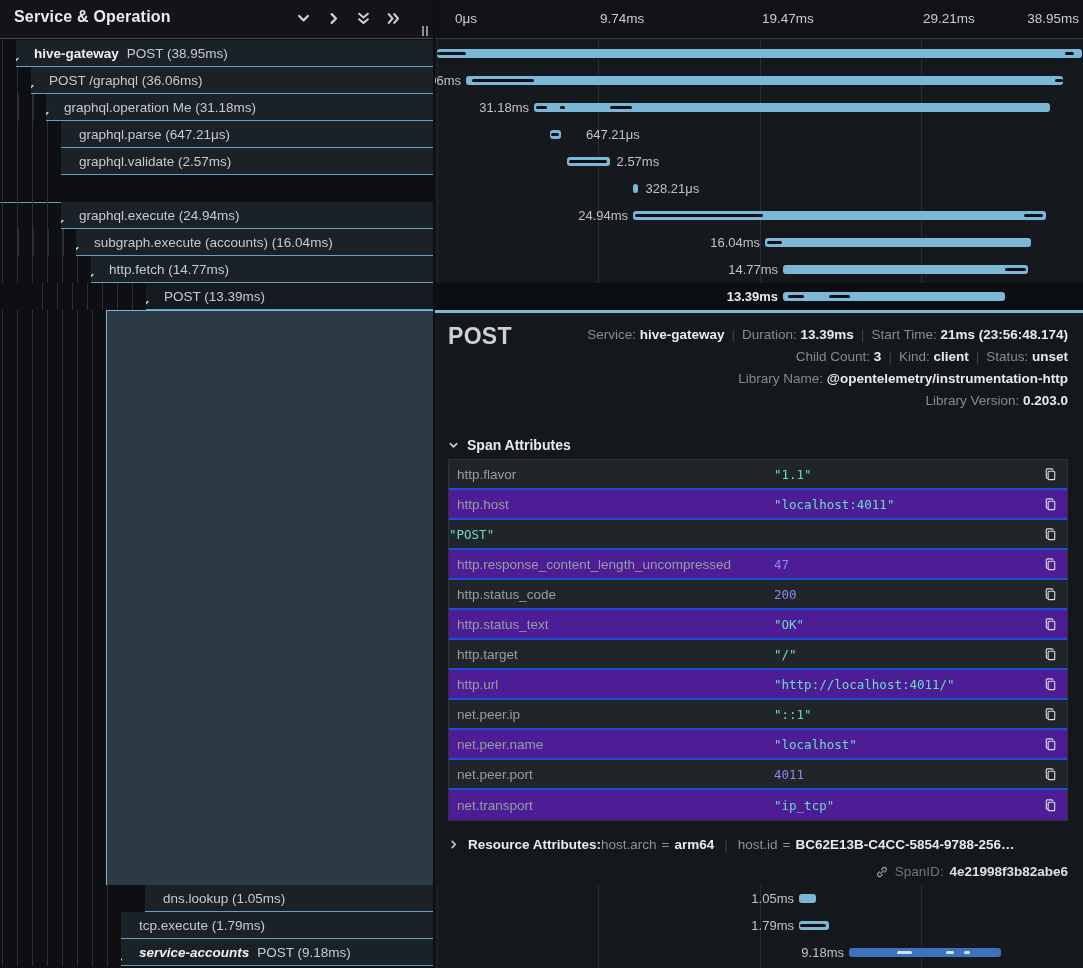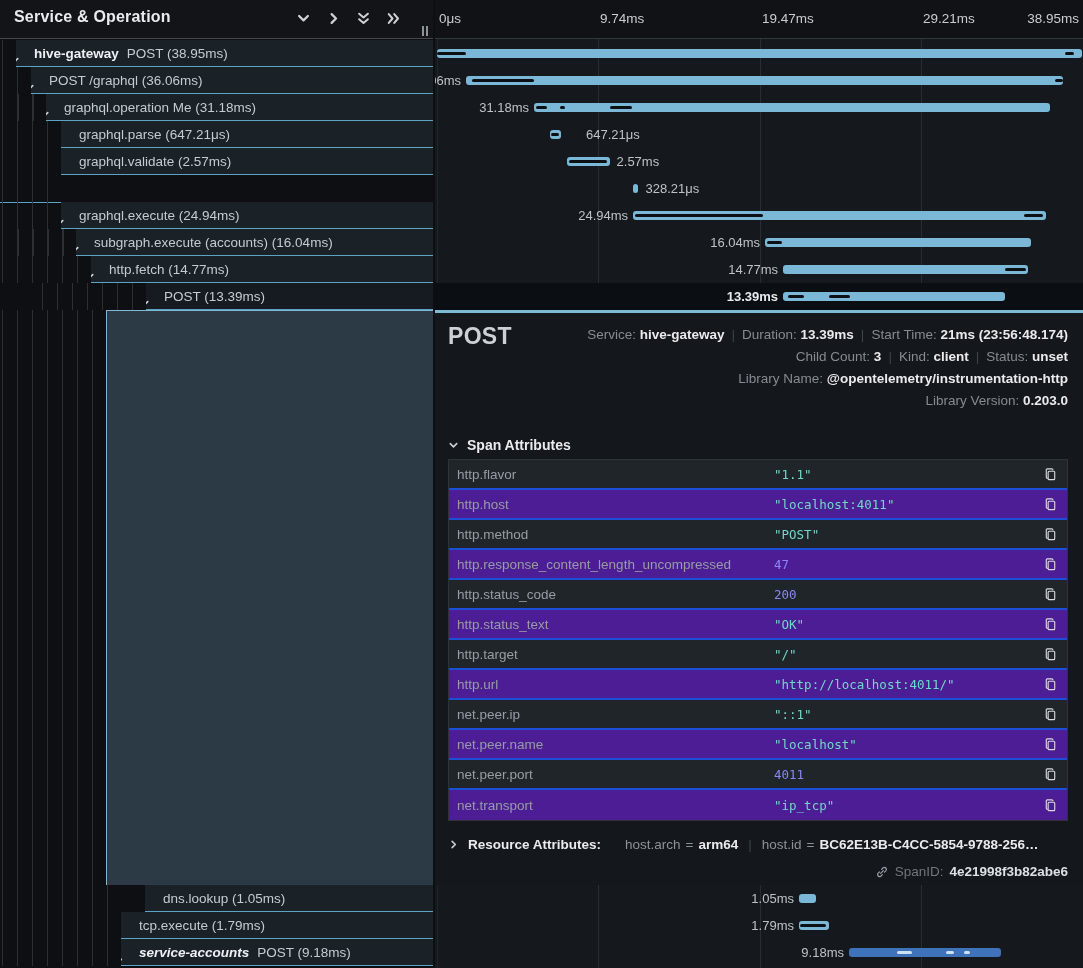--- a/index.html
+++ b/index.html
@@ -64,38 +64,38 @@
   .attr-row.odd{background:#20252a;}
   .attr-row.even{background:#4c1d95;}
   .attr-key{width:325px;padding-left:8px;color:#979da3;white-space:nowrap;overflow:hidden;}
   .attr-val{flex:1;font-family:"DejaVu Sans Mono",monospace;font-size:12.5px;white-space:nowrap;overflow:hidden;}
   .attr-val.string{color:#6fd9c8;}
   .attr-val.number{color:#8a87f2;}
   .copy-btn{width:34px;display:flex;justify-content:center;color:#d8dbde;cursor:pointer;flex:0 0 auto;}
   .res-row{position:absolute;left:13px;top:524px;display:flex;align-items:center;font-size:13.5px;
            color:#8d9399;white-space:nowrap;cursor:pointer;}
   .res-row .icon-btn{width:11px;height:11px;color:#c9cdd2;margin-right:9px;}
-  .res-title{font-weight:700;color:#e9ebee;margin-right:24px;}
+  .res-title{font-weight:700;color:#e9ebee;margin-right:0;}
   .res-key{color:#8d9399;}
   .res-eq{color:#8d9399;margin:0 5px;}
   .res-val{font-weight:700;color:#e9ebee;}
   .res-sep{color:#3f444a;margin:0 10px;}
   .dt-footer{position:absolute;right:15px;top:551px;display:flex;align-items:center;gap:6px;font-size:13.5px;}
   .dt-footer .link-icon{color:#98a0a8;display:flex;}
   .sf-label{color:#70767c;}
   .sf-value{font-weight:700;color:#dde1e4;}
 </style>
 </head>
 <body>
 
 <div class="app">
 
   <div class="right">
     <div class="rp-header">
-        <span class="axis-tick" style="left: 4px;">0μs</span>
+        <span class="axis-tick" style="left: 20px;">0μs</span>
         <span class="axis-tick" style="left: 165px;">9.74ms</span>
         <span class="axis-tick" style="left: 327px;">19.47ms</span>
         <span class="axis-tick" style="left: 488px;">29.21ms</span>
         <span class="axis-tick" style="right: 4px;">38.95ms</span>
       </div>
     <div id="gridlines">
         <div class="gridline edge" style="left: 2px;"></div>
         <div class="gridline " style="left: 163px;"></div>
         <div class="gridline " style="left: 325px;"></div>
         <div class="gridline " style="left: 486px;"></div>
@@ -205,21 +205,20 @@
             <div class="attr-key">http.host</div>
             <div class="attr-val string">"localhost:4011"</div>
             <div class="copy-btn">
               <svg width="15" height="15" viewBox="0 0 16 16" fill="none" stroke="currentColor" stroke-width="1.2" stroke-linejoin="round">
                 <rect x="5.5" y="4.5" width="7" height="9" rx="1"></rect>
                 <path d="M10.5 3.5v-.5a1 1 0 0 0-1-1h-5a1 1 0 0 0-1 1v8a1 1 0 0 0 1 1h1"></path>
               </svg>
             </div>
           </div>
           <div class="attr-row odd">
-            <div class="attr-key">http.method</div>
             <div class="attr-val string">"POST"</div>
             <div class="copy-btn">
               <svg width="15" height="15" viewBox="0 0 16 16" fill="none" stroke="currentColor" stroke-width="1.2" stroke-linejoin="round">
                 <rect x="5.5" y="4.5" width="7" height="9" rx="1"></rect>
                 <path d="M10.5 3.5v-.5a1 1 0 0 0-1-1h-5a1 1 0 0 0-1 1v8a1 1 0 0 0 1 1h1"></path>
               </svg>
             </div>
           </div>
           <div class="attr-row even">
             <div class="attr-key">http.response_content_length_uncompressed</div>

